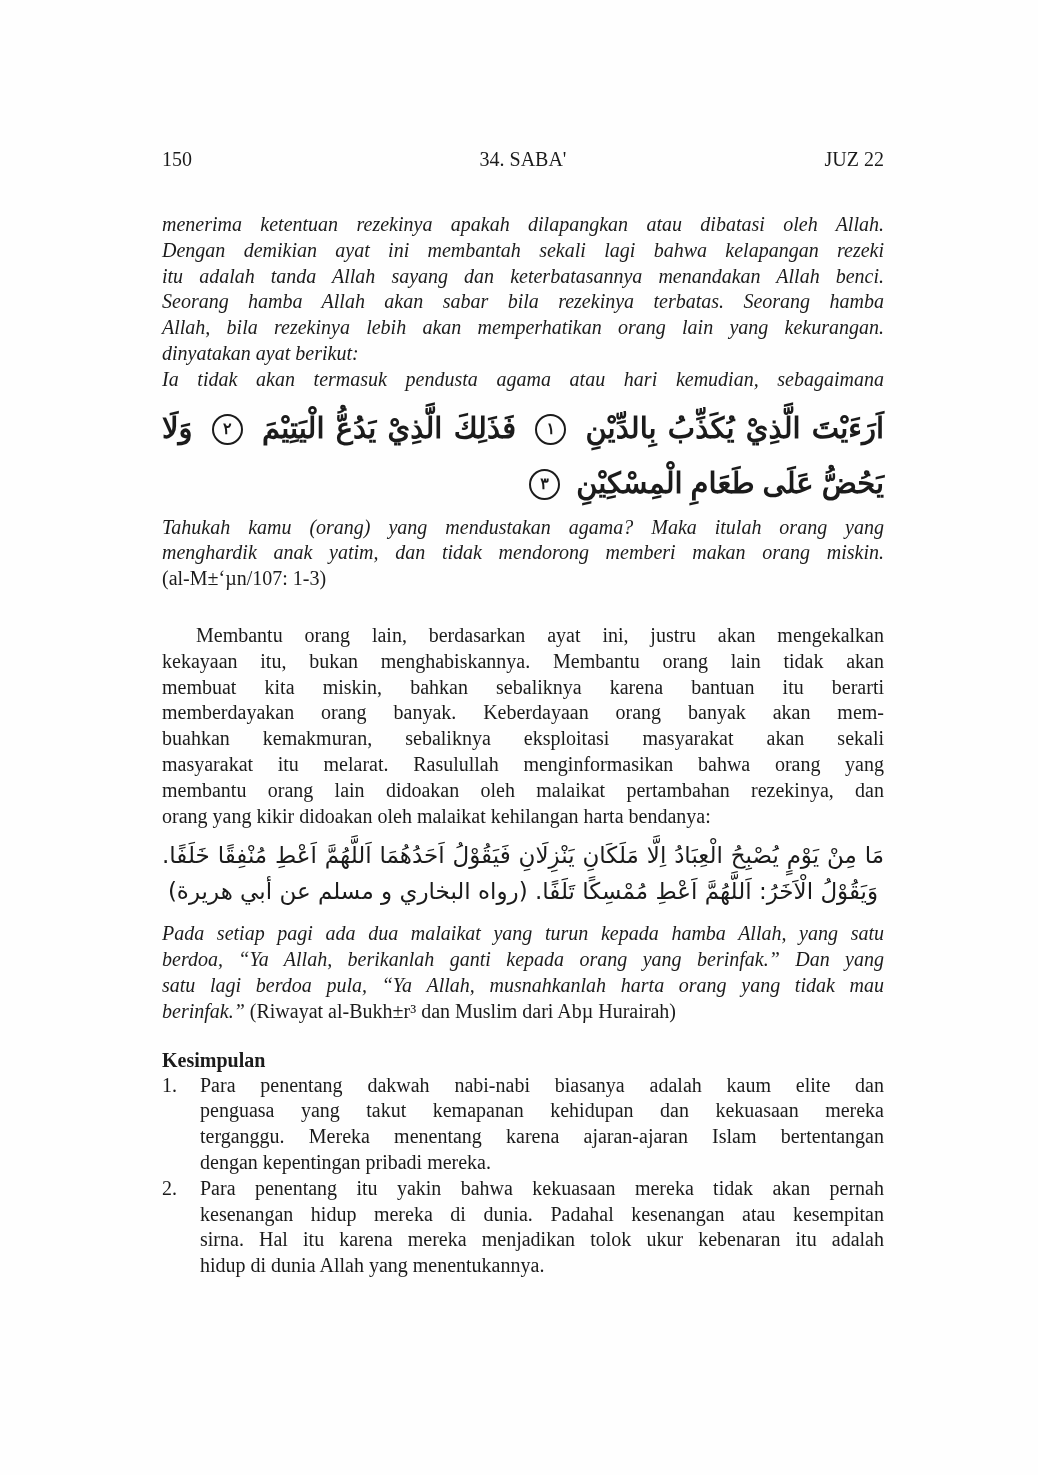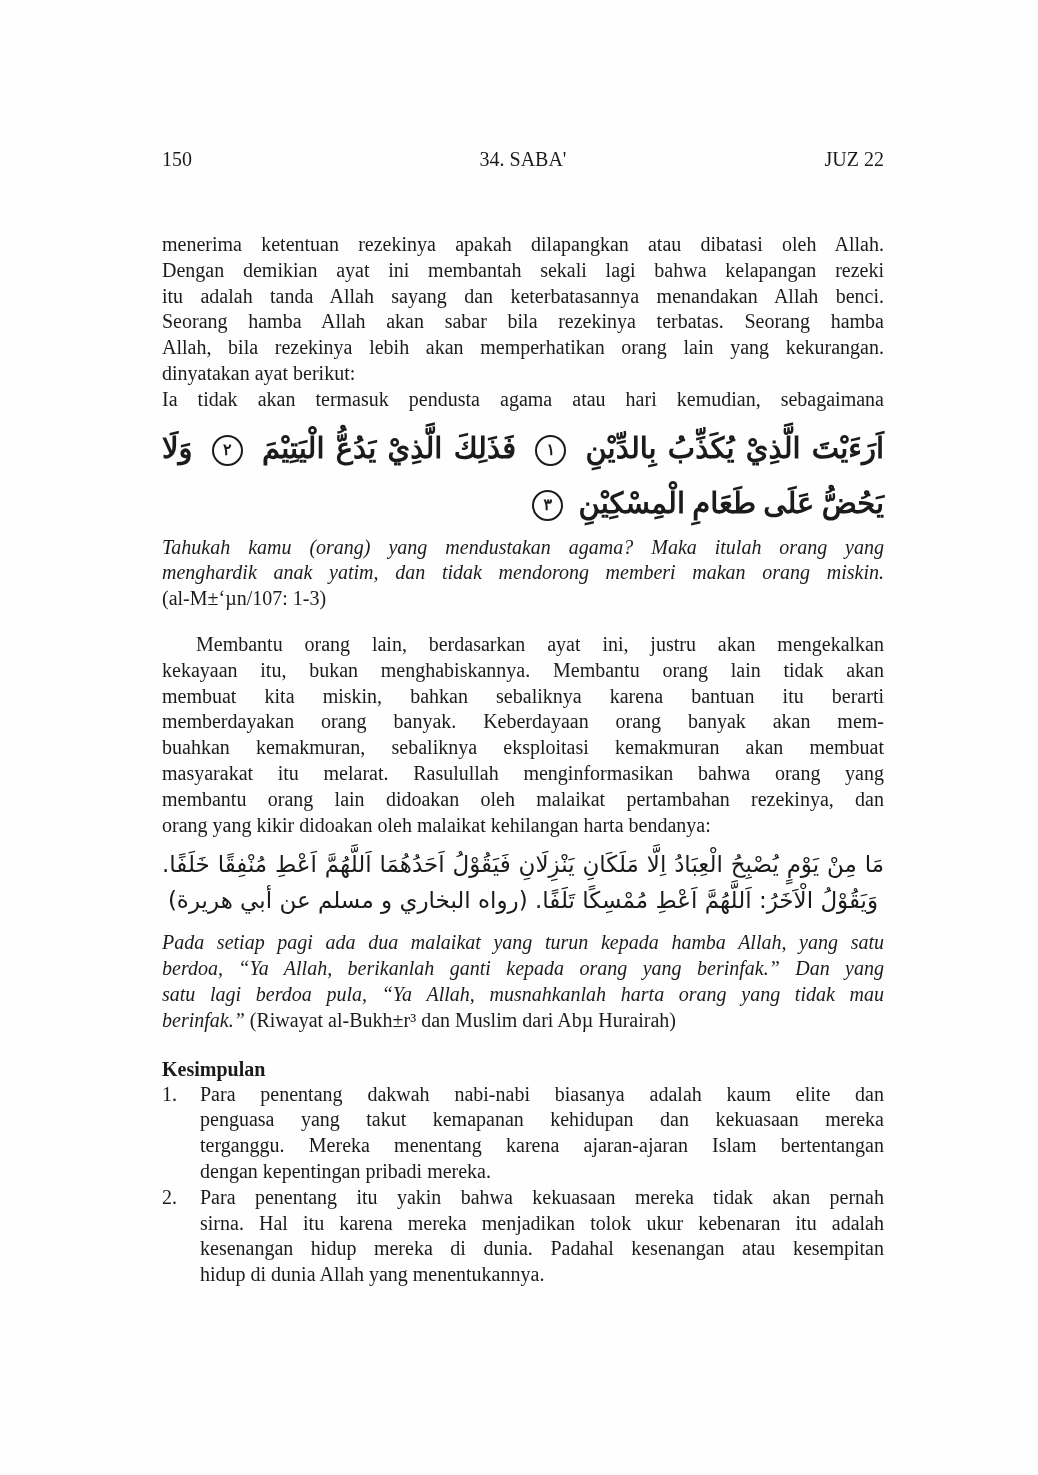--- a/index.html
+++ b/index.html
@@ -17,27 +17,27 @@
   
   .hdr{position:relative;font-size:20px;line-height:26px;}
   .hdr .mid{position:absolute;left:0;right:0;text-align:center;top:0;font-family:Liberation Serif, serif;}
   .hdr .row{display:flex;justify-content:space-between;}
   
   .body{font-size:20px;line-height:25.8px;}
   .ln{min-height:25.8px;}
   .j{text-align:justify;text-align-last:justify;}
   .ind{text-indent:34px;}
   .roman{font-style:normal;}
-  .para1{margin-top:60px;}
-  .p2{margin-top:20px;}
+  .para1{margin-top:40px;font-style:italic;}
+  .p2{margin-top:31px;}
   
   .quran{
     margin-top:8px;
     direction:rtl;
-    font-family:Liberation Serif, serif;
+    font-family:Liberation Sans, sans-serif;
     font-weight:700;
     font-size:29px;
     line-height:55px;
     text-align:justify;
   }
   .ayah{
     display:inline-block;
     width:27px;height:27px;
     border:2px solid #1b1b1b;border-radius:50%;
     text-align:center;
@@ -96,21 +96,21 @@
         <div class="ln j">Tahukah kamu (orang) yang mendustakan agama? Maka itulah orang yang</div>
         <div class="ln j">menghardik anak yatim, dan tidak mendorong memberi makan orang miskin.</div>
         <div class="ln"><span class="roman">(al-M±‘µn/107: 1-3)</span></div>
       </div>
 
     <div class="body p2">
         <div class="ln j ind">Membantu orang lain, berdasarkan ayat ini, justru akan mengekalkan</div>
         <div class="ln j">kekayaan itu, bukan menghabiskannya. Membantu orang lain tidak akan</div>
         <div class="ln j">membuat kita miskin, bahkan sebaliknya karena bantuan itu berarti</div>
         <div class="ln j">memberdayakan orang banyak. Keberdayaan orang banyak akan mem-</div>
-        <div class="ln j">buahkan kemakmuran, sebaliknya eksploitasi kemakmuran akan membuat</div>
+        <div class="ln j">buahkan kemakmuran, sebaliknya eksploitasi masyarakat akan sekali</div>
         <div class="ln j">masyarakat itu melarat. Rasulullah menginformasikan bahwa orang yang</div>
         <div class="ln j">membantu orang lain didoakan oleh malaikat pertambahan rezekinya, dan</div>
         <div class="ln">orang yang kikir didoakan oleh malaikat kehilangan harta bendanya:</div>
       </div>
 
     <div class="hadith">مَا مِنْ يَوْمٍ يُصْبِحُ الْعِبَادُ اِلَّا مَلَكَانِ يَنْزِلَانِ فَيَقُوْلُ اَحَدُهُمَا اَللَّهُمَّ اَعْطِ مُنْفِقًا خَلَفًا. وَيَقُوْلُ الْاَخَرُ: اَللَّهُمَّ اَعْطِ مُمْسِكًا تَلَفًا. (رواه البخاري و مسلم عن أبي هريرة)</div>
 
     <div class="body trans htrans">
         <div class="ln j">Pada setiap pagi ada dua malaikat yang turun kepada hamba Allah, yang satu</div>
         <div class="ln j">berdoa, “Ya Allah, berikanlah ganti kepada orang yang berinfak.” Dan yang</div>
@@ -127,21 +127,21 @@
             <div class="ln j">Para penentang dakwah nabi-nabi biasanya adalah kaum elite dan</div>
             <div class="ln j">penguasa yang takut kemapanan kehidupan dan kekuasaan mereka</div>
             <div class="ln j">terganggu. Mereka menentang karena ajaran-ajaran Islam bertentangan</div>
             <div class="ln">dengan kepentingan pribadi mereka.</div>
           </div>
         </div>
         <div class="li">
           <span class="num">2.</span>
           <div class="litext">
             <div class="ln j">Para penentang itu yakin bahwa kekuasaan mereka tidak akan pernah</div>
+            <div class="ln j">kesenangan hidup mereka di dunia. Padahal kesenangan atau kesempitan</div>
             <div class="ln j">sirna. Hal itu karena mereka menjadikan tolok ukur kebenaran itu adalah</div>
-            <div class="ln j">kesenangan hidup mereka di dunia. Padahal kesenangan atau kesempitan</div>
             <div class="ln">hidup di dunia Allah yang menentukannya.</div>
           </div>
         </div>
       </div>
 
   </div>
 </div>
 
 </body></html>

